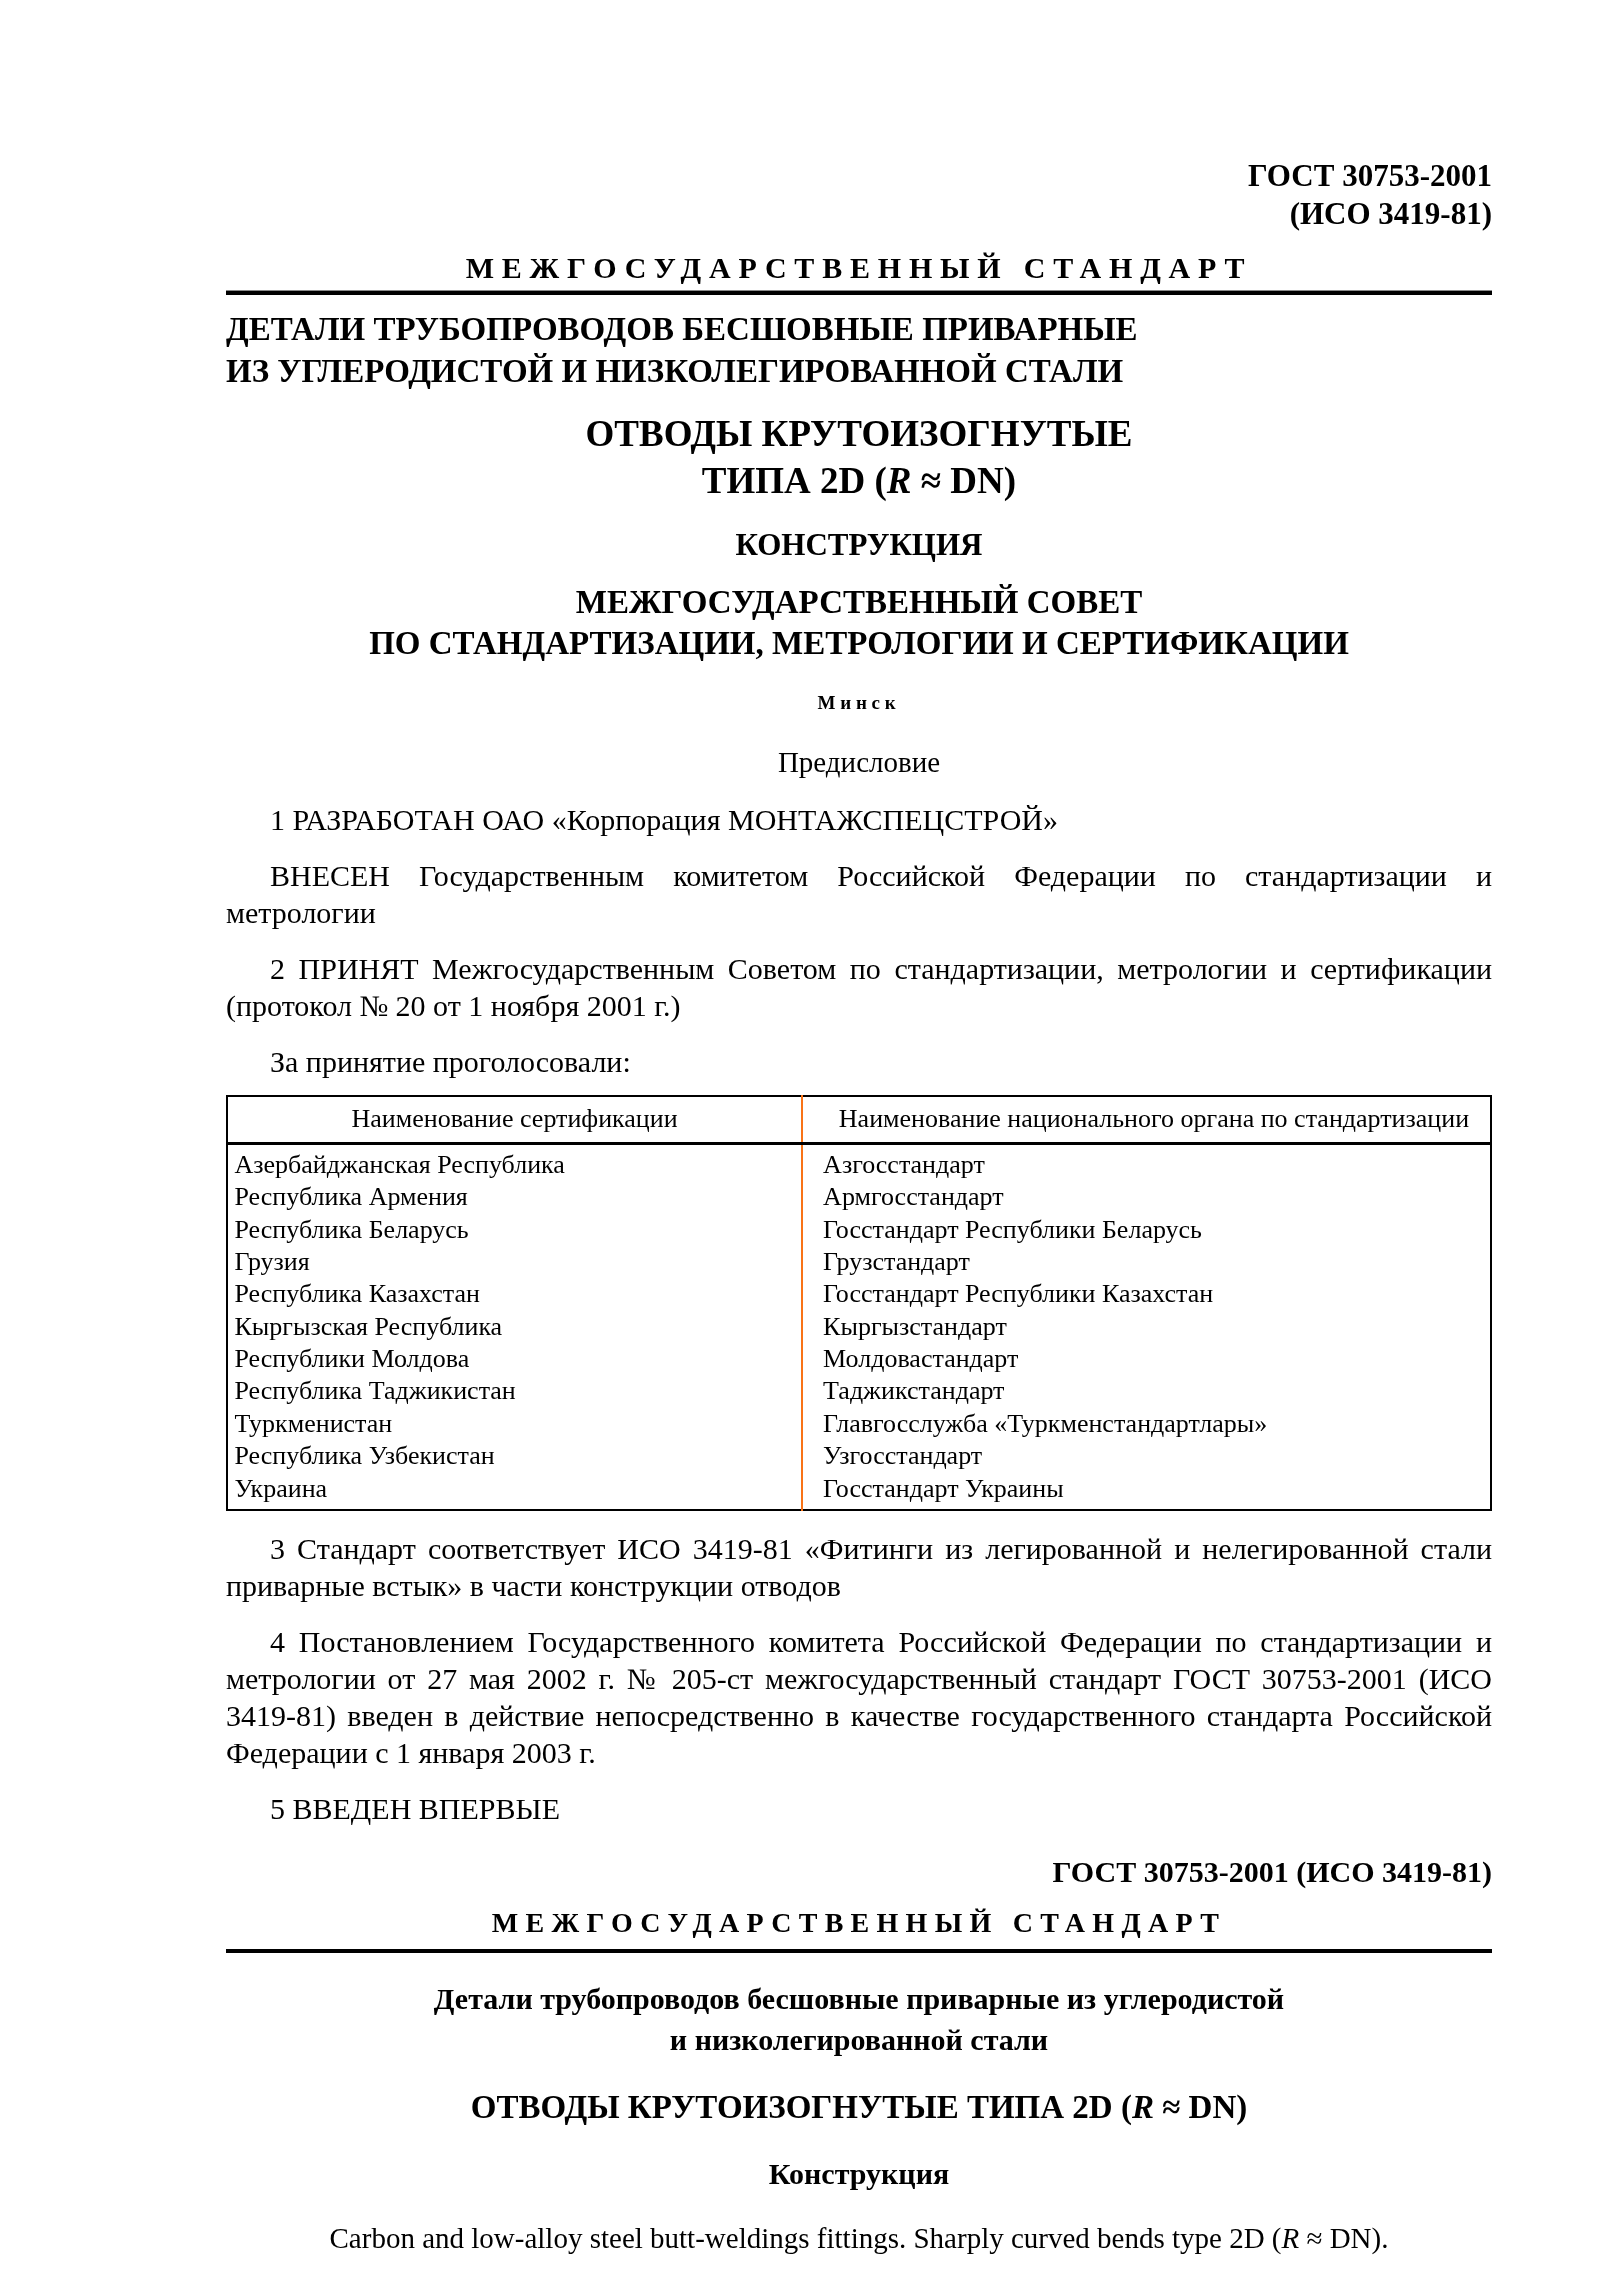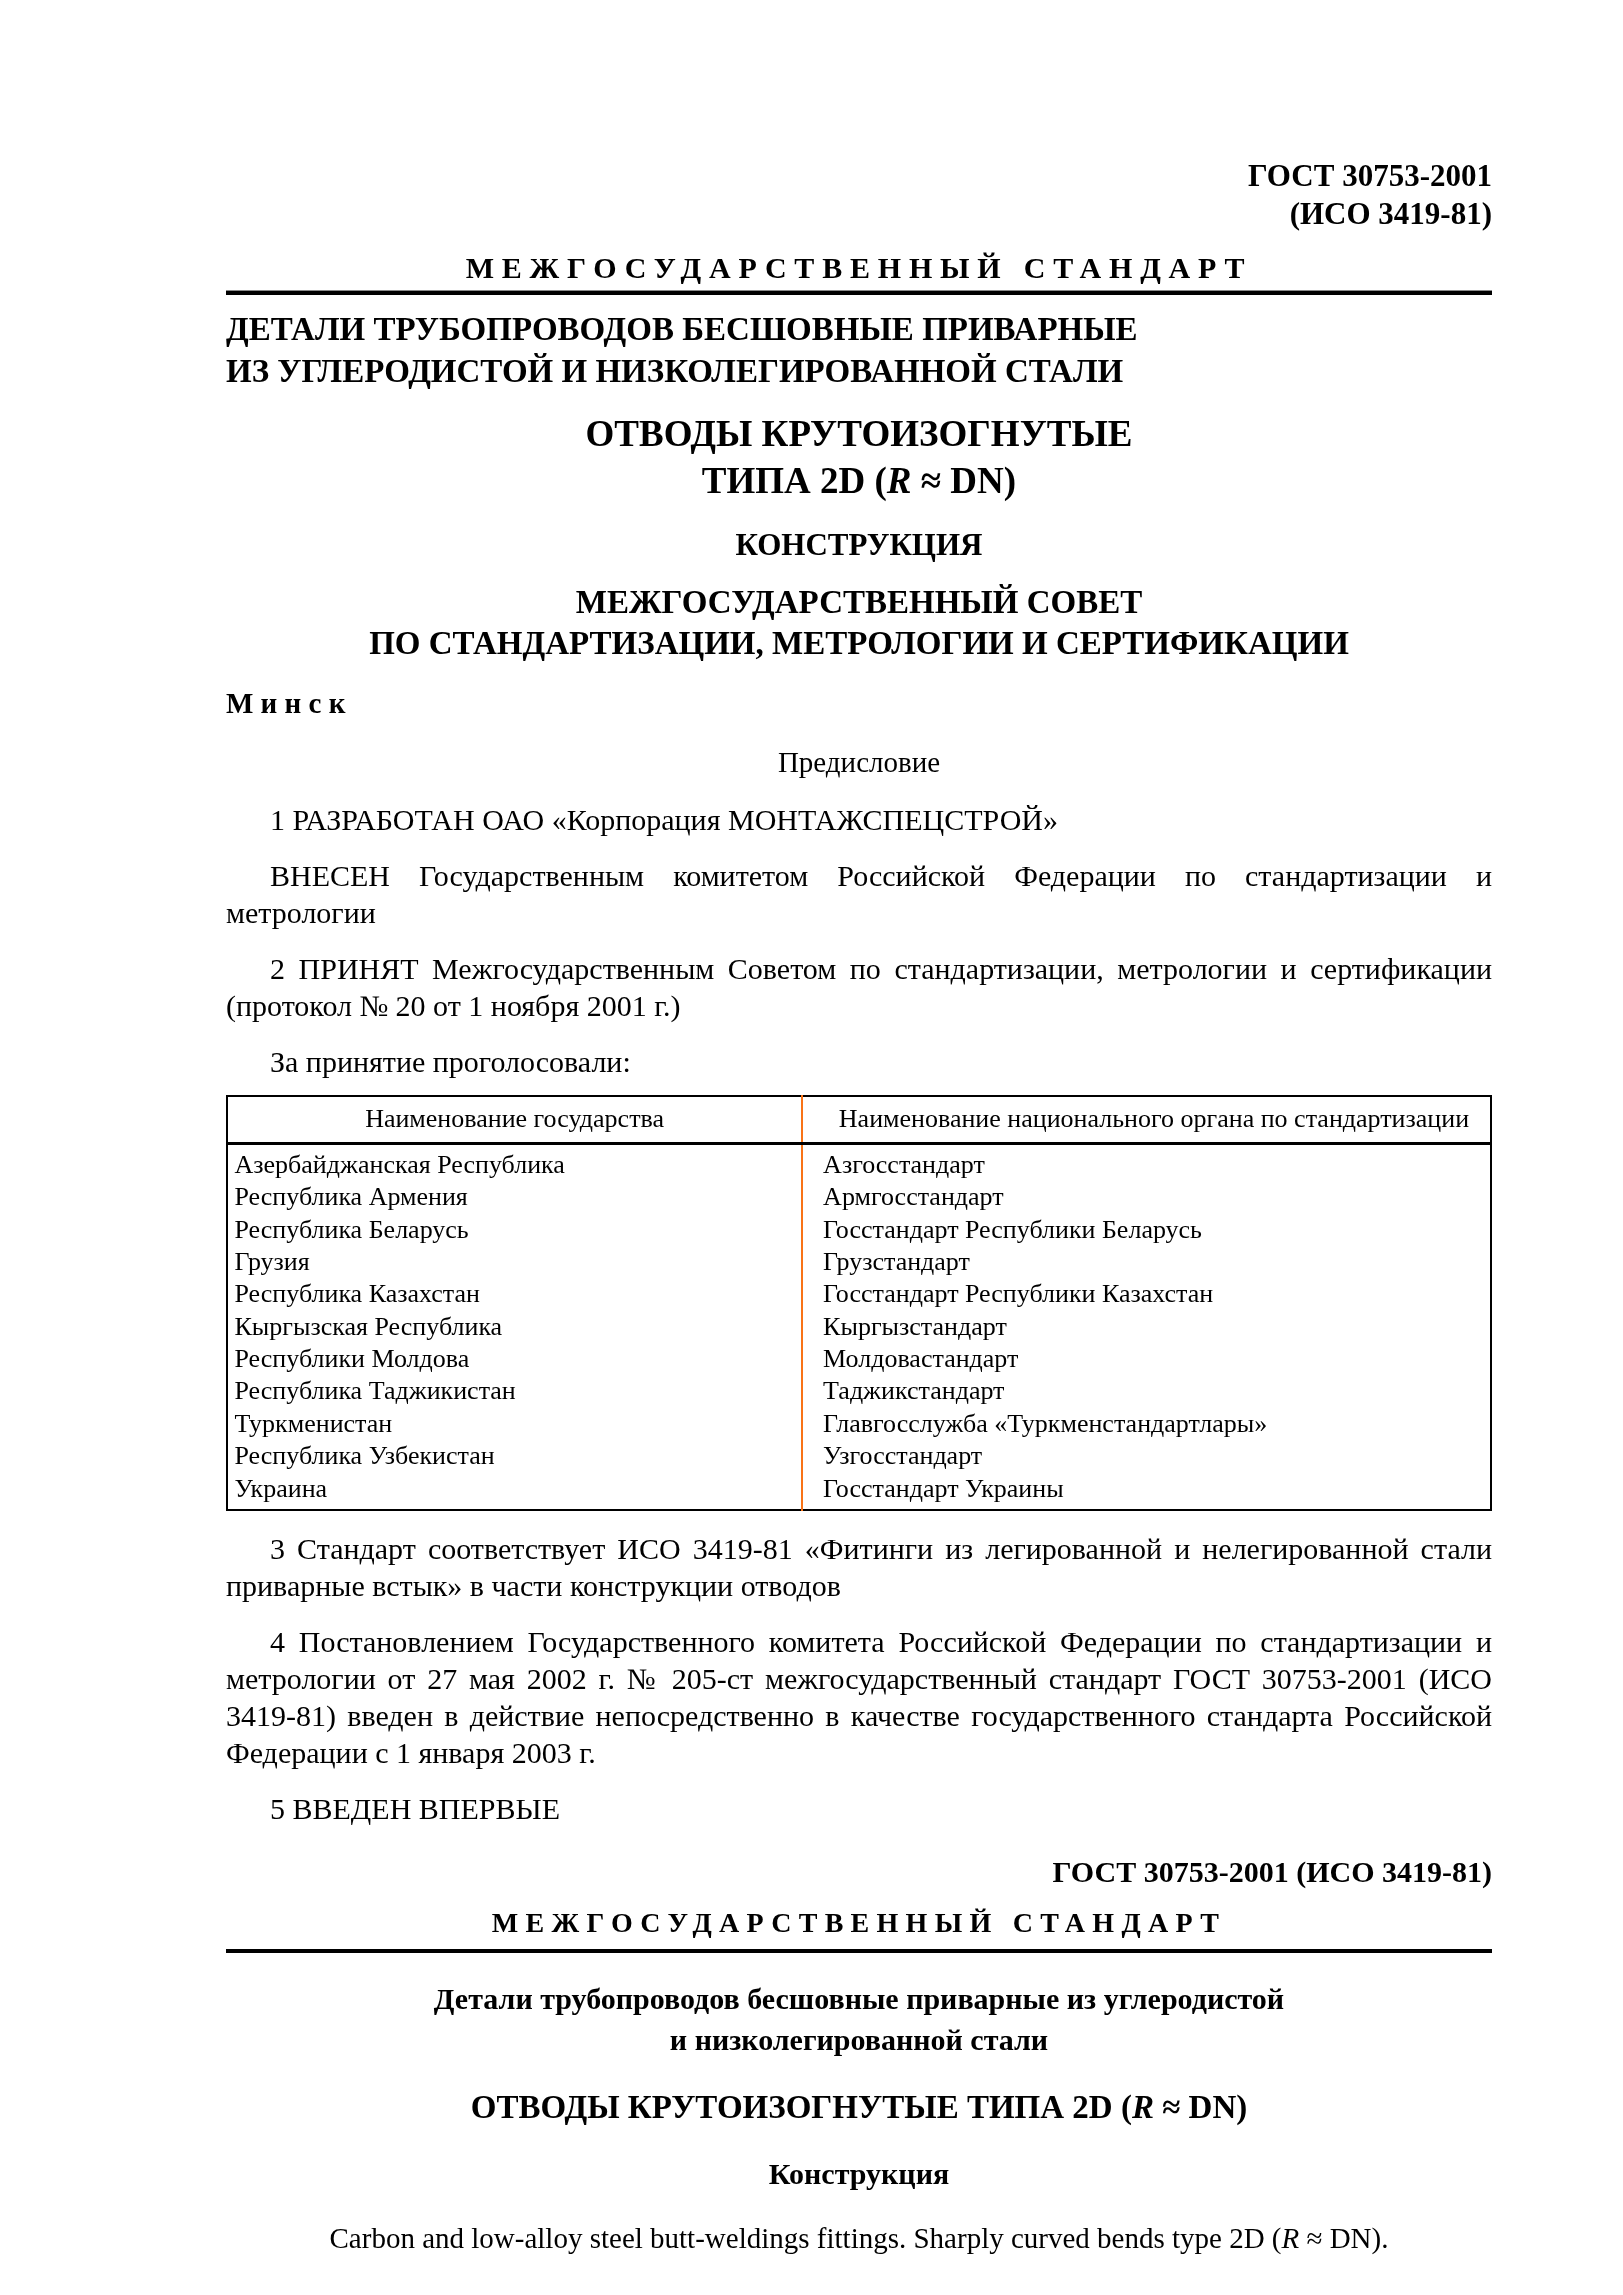--- a/index.html
+++ b/index.html
@@ -15,21 +15,21 @@
     padding:157px 132px 0 226px;
     overflow:hidden;
   }
   .doc-code { text-align:right; font-weight:bold; font-size:31px; line-height:38px; }
   .banner   { margin-top:17px; text-align:center; font-weight:bold; font-size:30px; letter-spacing:.26em; line-height:35px; }
   .rule-double { margin-top:5.2px; height:3.3px; border-top:1.3px solid #8a8a8a; border-bottom:4.6px solid #000; }
   .title1 { margin-top:13px; text-align:left; font-weight:bold; font-size:33px; line-height:42px; }
   .product1 { margin-top:18.3px; text-align:center; font-weight:bold; font-size:37px; line-height:47px; }
   .construction1 { margin-top:22px; text-align:center; font-weight:bold; font-size:31px; line-height:37px; }
   .council { margin-top:18.3px; text-align:center; font-weight:bold; font-size:33px; line-height:41px; }
-  .city { margin-top:22px; text-align:left; font-weight:bold; font-size:29px; letter-spacing:.25em; line-height:34px; }
+  .city { margin-top:22px; text-align:center; font-weight:bold; font-size:19px; letter-spacing:.25em; line-height:34px; }
   .foreword { margin-top:25px; text-align:center; font-size:29px; line-height:34px; }
   .para { font-size:30px; line-height:37px; text-align:justify; text-indent:44px; margin-top:19px; }
   .para-first { margin-top:22px; }
   table.vote { margin-top:15.7px; width:100%; border-collapse:collapse; border:2.6px solid #000; font-size:26px; }
   table.vote th {
     font-weight:normal; text-align:center; vertical-align:middle;
     padding:6.5px 5.2px 7.9px; border-bottom:3.9px solid #000; line-height:30px;
   }
   table.vote th + th, table.vote td + td { border-left:2px solid #f97316;padding-left:20px; }
   table.vote td { padding:0.7px 6.5px; line-height:31px; vertical-align:top; }
@@ -83,21 +83,21 @@
   <p class="para">2 ПРИНЯТ Межгосударственным Советом по стандартизации, метрологии и сертификации (протокол № 20 от 1 ноября 2001 г.)</p>
   <p class="para">За принятие проголосовали:</p>
 
   <table class="vote">
     <colgroup>
         <col class="c1">
         <col class="c2">
       </colgroup>
     <thead>
       <tr>
-        <th>Наименование государства</th>
+        <th>Наименование сертификации</th>
         <th>Наименование национального органа по стандартизации</th>
       </tr>
     </thead>
     <tbody>
       <tr>
           <td>Азербайджанская Республика</td>
           <td>Азгосстандарт</td>
         </tr>
       <tr>
           <td>Республика Армения</td>

